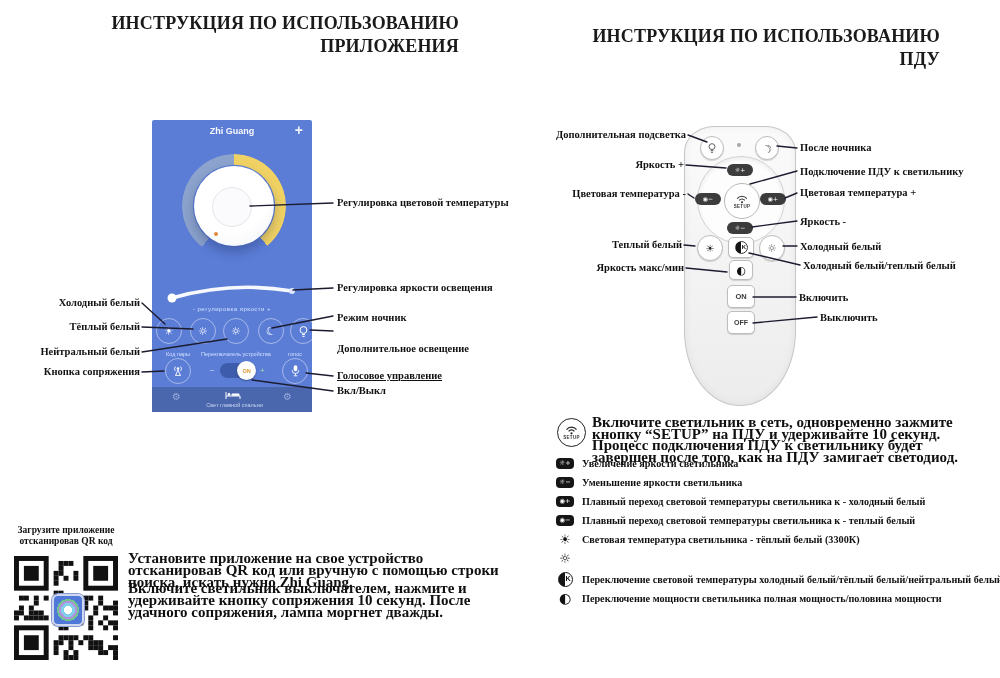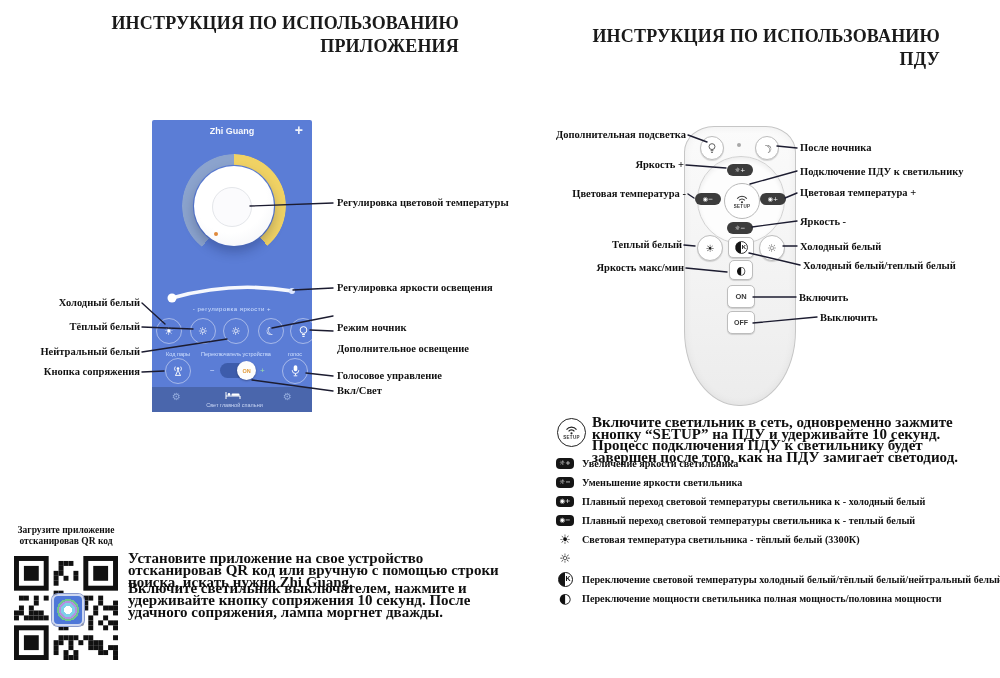--- a/index.html
+++ b/index.html
@@ -158,24 +158,24 @@
   </div>
 </div>
 
 <div class="abs callout r" style="left:20px;top:297px;width:120px;">Холодный белый</div>
 <div class="abs callout r" style="left:20px;top:321px;width:120px;">Тёплый белый</div>
 <div class="abs callout r" style="left:20px;top:346px;width:120px;">Нейтральный белый</div>
 <div class="abs callout r" style="left:20px;top:366px;width:120px;">Кнопка сопряжения</div>
 
 <div class="abs callout" style="left:337px;top:197px;">Регулировка цветовой температуры</div>
 <div class="abs callout" style="left:337px;top:282px;">Регулировка яркости освещения</div>
-<div class="abs callout" style="left:337px;top:322px;">Режим ночник</div>
+<div class="abs callout" style="left:337px;top:312px;">Режим ночник</div>
 <div class="abs callout" style="left:337px;top:343px;">Дополнительное освещение</div>
-<div class="abs callout" style="left:337px;top:370px;">Голосовое управление</div>
-<div class="abs callout" style="left:337px;top:385px;">Вкл/Свет</div>
+<div class="abs callout" style="left:337px;top:370px;text-decoration:underline;">Голосовое управление</div>
+<div class="abs callout" style="left:337px;top:385px;">Вкл/Выкл</div>
 
 <div id="remote">
   <div class="rbtn round" style="left:15px;top:9px;width:22px;height:22px;">
     <svg class="icon" width="12" height="12" viewBox="0 0 13 13">
           <circle cx="6.5" cy="5" r="3.2" fill="none" stroke="#555" stroke-width="1"></circle>
           <path d="M5 9.4h3M5.4 11.2h2.2" stroke="#555" stroke-width="1" fill="none"></path>
         </svg>
   </div>
   <div class="abs" style="left:52px;top:16px;width:4px;height:4px;border-radius:50%;background:#a8a8a8;"></div>
   <div class="rbtn round" style="left:70px;top:9px;width:22px;height:22px;font-size:11px;">

